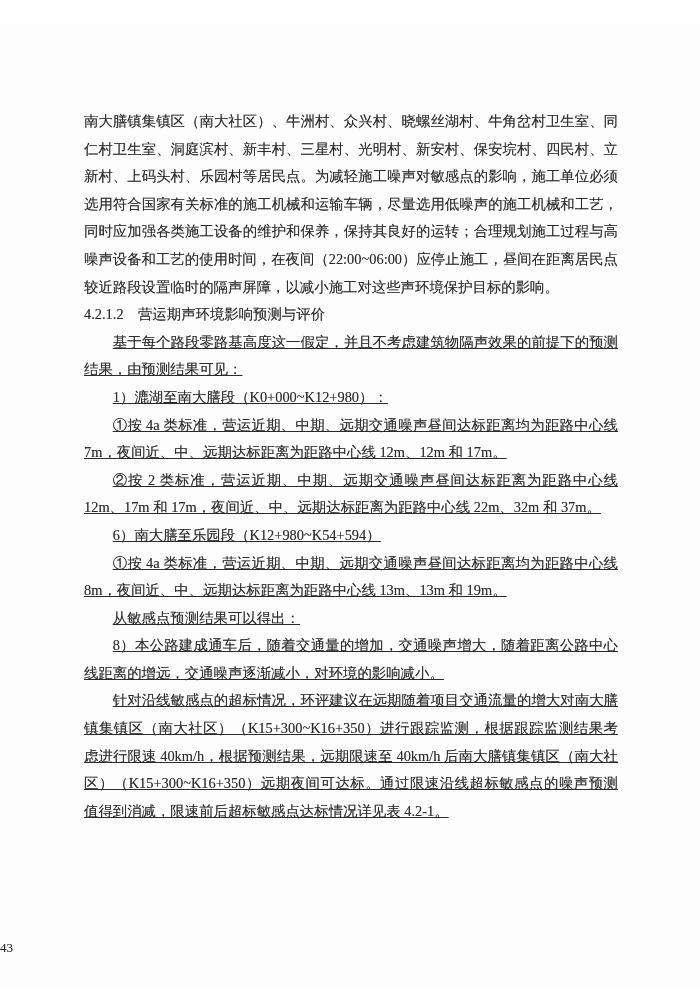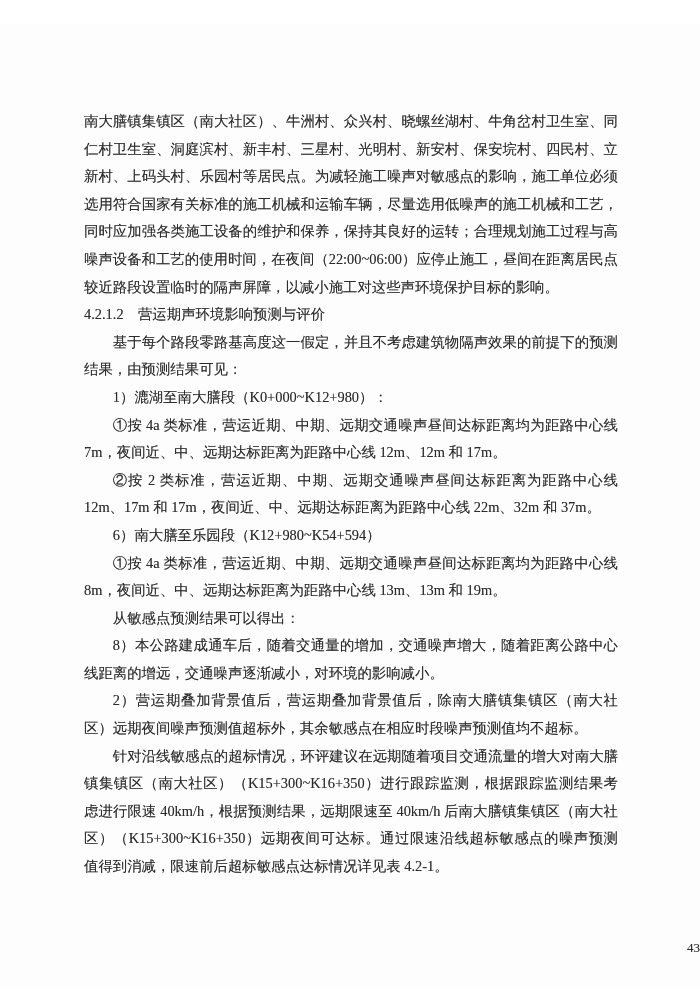--- a/index.html
+++ b/index.html
@@ -28,30 +28,31 @@
     text-justify: inter-ideograph;
   }
   .content p.para {
     margin: 0;
     padding: 0;
     
     text-shadow: 0 0 0.4px rgba(40,40,40,0.45);
   }
   .content p.indent {
     text-indent: 2em;
+    text-decoration: underline;
   }
   .content p.heading {
     font-weight: normal; 
   }
   .page-number {
     position: absolute;
     left: 0;
     top: 914px;
     width: 100%;
-    text-align: right;
+    text-align: left;
     font-size: 13px;
     line-height: 20px;
     color: #2b2b2b;
     text-shadow: 0 0 0.4px rgba(40,40,40,0.45);
   }
 </style>
 </head>
 <body>
 
 <div class="page">
@@ -59,17 +60,16 @@
       <p class="para">南大膳镇集镇区（南大社区）、牛洲村、众兴村、晓螺丝湖村、牛角岔村卫生室、同仁村卫生室、洞庭滨村、新丰村、三星村、光明村、新安村、保安垸村、四民村、立新村、上码头村、乐园村等居民点。为减轻施工噪声对敏感点的影响，施工单位必须选用符合国家有关标准的施工机械和运输车辆，尽量选用低噪声的施工机械和工艺，同时应加强各类施工设备的维护和保养，保持其良好的运转；合理规划施工过程与高噪声设备和工艺的使用时间，在夜间（22:00~06:00）应停止施工，昼间在距离居民点较近路段设置临时的隔声屏障，以减小施工对这些声环境保护目标的影响。</p>
       <p class="para heading">4.2.1.2　营运期声环境影响预测与评价</p>
       <p class="para indent">基于每个路段零路基高度这一假定，并且不考虑建筑物隔声效果的前提下的预测结果，由预测结果可见：</p>
       <p class="para indent">1）漉湖至南大膳段（K0+000~K12+980）：</p>
       <p class="para indent">①按 4a 类标准，营运近期、中期、远期交通噪声昼间达标距离均为距路中心线 7m，夜间近、中、远期达标距离为距路中心线 12m、12m 和 17m。</p>
       <p class="para indent">②按 2 类标准，营运近期、中期、远期交通噪声昼间达标距离为距路中心线 12m、17m 和 17m，夜间近、中、远期达标距离为距路中心线 22m、32m 和 37m。</p>
       <p class="para indent">6）南大膳至乐园段（K12+980~K54+594）</p>
       <p class="para indent">①按 4a 类标准，营运近期、中期、远期交通噪声昼间达标距离均为距路中心线 8m，夜间近、中、远期达标距离为距路中心线 13m、13m 和 19m。</p>
       <p class="para indent">从敏感点预测结果可以得出：</p>
       <p class="para indent">8）本公路建成通车后，随着交通量的增加，交通噪声增大，随着距离公路中心线距离的增远，交通噪声逐渐减小，对环境的影响减小。</p>
-      <p class="para indent">2）营运期叠加背景值后，营运期叠加背景值后，除南大膳镇集镇区（南大社区）远期夜间噪声预测值超标外，其余敏感点在相应时段噪声预测值均不超标。</p>
       <p class="para indent">针对沿线敏感点的超标情况，环评建议在远期随着项目交通流量的增大对南大膳镇集镇区（南大社区）（K15+300~K16+350）进行跟踪监测，根据跟踪监测结果考虑进行限速 40km/h，根据预测结果，远期限速至 40km/h 后南大膳镇集镇区（南大社区）（K15+300~K16+350）远期夜间可达标。通过限速沿线超标敏感点的噪声预测值得到消减，限速前后超标敏感点达标情况详见表 4.2-1。</p>
     </div>
   <div class="page-number">43</div>
 </div>
 
 </body></html>

